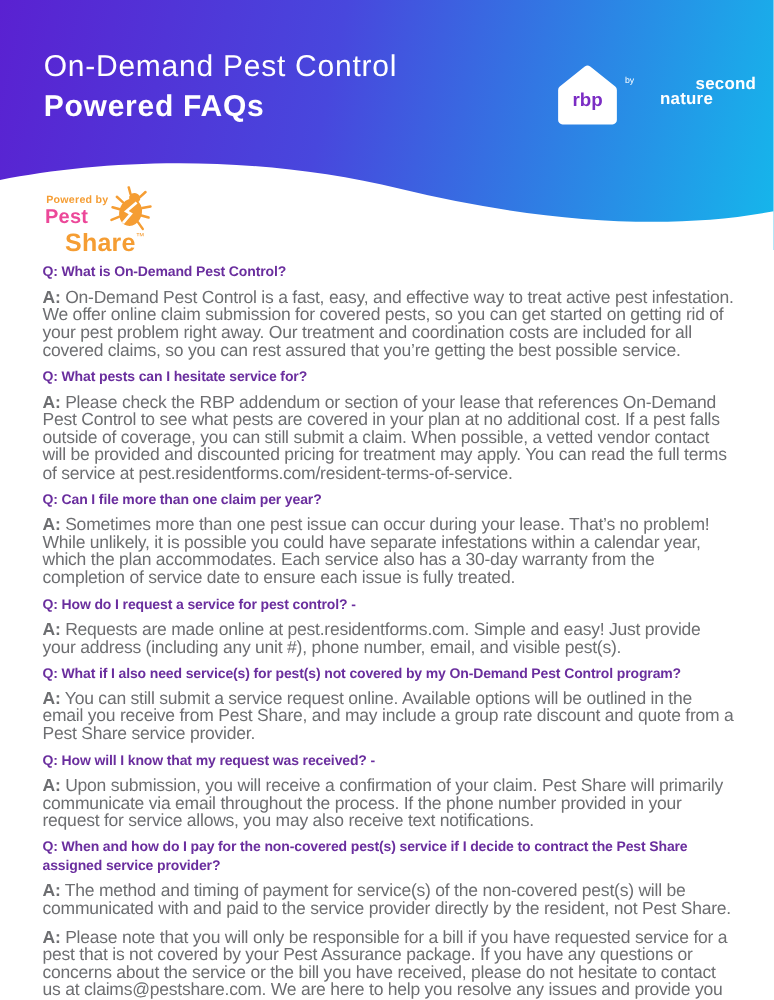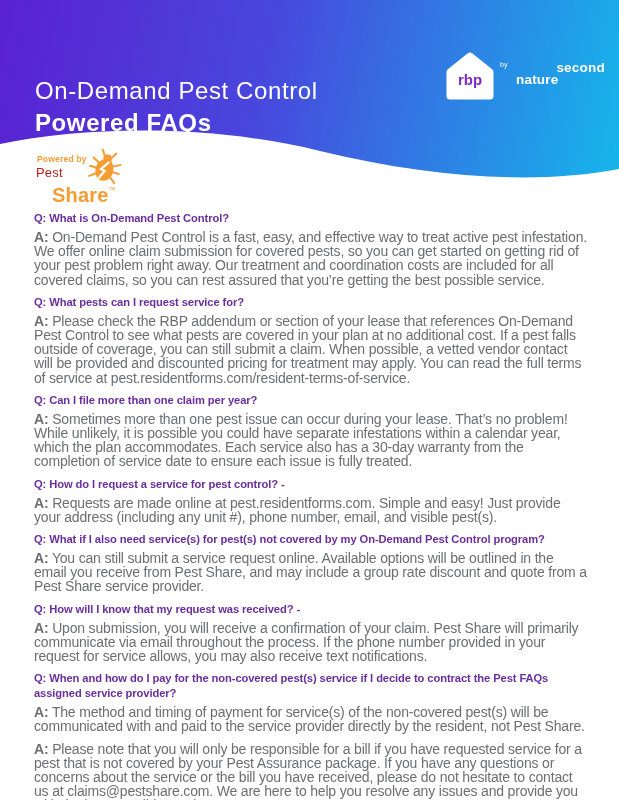--- a/index.html
+++ b/index.html
@@ -26,50 +26,49 @@
     position: absolute; inset: 0;
     width: 100%; height: 100%;
     display: block;
   }
   .title1, .title2 {
     position: absolute; left: 35px;
     color: #ffffff;
     font-size: 24px;
     letter-spacing: 0.6px;
     white-space: nowrap;
-    margin-top: 37px;
   }
   .title1 { top: 40px; font-weight: 400; }
   .title2 { top: 72px; font-weight: 700; }
 
   
   .rbp-logo { position: absolute; left: 444px; top: 50px; width: 52px; height: 52px; }
   .rbp-diamond {
     position: absolute; left: 8px; top: 8px; width: 36px; height: 36px;
     background: #53d5d0; border-radius: 8px;
     transform: rotate(45deg);
   }
   .rbp-house { position: absolute; inset: 0; }
 
   .sn-text { position: absolute; left: 500px; top: 58px; color: #ffffff; line-height: 13px; }
   .sn-by { font-size: 7px; font-weight: 400; vertical-align: 5px; margin-right: 1px; }
   .sn-word { font-size: 13.5px; font-weight: 700; letter-spacing: 0.2px; margin-left: 48px; }
-  .sn-line2 { margin-left: 16px; margin-top: -1px; }
+  .sn-line2 { margin-left: 28px; margin-top: -1px; }
 
   
   .pestshare { position: absolute; left: 36px; top: 148px; width: 140px; height: 64px; text-align: center; }
   .ps-powered {
     position: absolute; left: 1px; top: 6px;
     font-size: 8.5px; font-weight: 700; letter-spacing: 0.2px;
     color: #f59d33;
   }
   .ps-bug { position: absolute; left: 52px; top: 1px; width: 34px; height: 38px; }
   .ps-word1 {
     position: absolute; left: 0px; top: 17px;
-    font-size: 13px; font-weight: 400; letter-spacing: 0.2px; color: #b91c1c;
+    font-size: 16px; font-weight: 700; letter-spacing: 0.2px; color: #ec4899;
   }
   .ps-word2 {
     position: absolute; left: 16px; top: 36px;
     font-size: 20px; font-weight: 700; letter-spacing: 0.2px; color: #f59d33;
   }
   .ps-tm { font-size: 7px; vertical-align: 10px; font-weight: 400; }
 
   
   .content {
     position: absolute; left: 34px; top: 211px;
@@ -146,21 +145,21 @@
   </div>
 
   <div class="content">
 
     <div class="faq">
       <p class="q">Q: What is On-Demand Pest Control?</p>
       <p class="a"><span class="a-prefix">A:</span> <span>On-Demand Pest Control is a fast, easy, and effective way to treat active pest infestation. We offer online claim submission for covered pests, so you can get started on getting rid of your pest problem right away. Our treatment and coordination costs are included for all covered claims, so you can rest assured that you’re getting the best possible service.</span></p>
     </div>
 
     <div class="faq">
-      <p class="q">Q: What pests can I request service for?</p>
+      <p class="q">Q: What pests can I hesitate service for?</p>
       <p class="a"><span class="a-prefix">A:</span> <span>Please check the RBP addendum or section of your lease that references On-Demand Pest Control to see what pests are covered in your plan at no additional cost. If a pest falls outside of coverage, you can still submit a claim. When possible, a vetted vendor contact will be provided and discounted pricing for treatment may apply. You can read the full terms of service at pest.residentforms.com/resident-terms-of-service.</span></p>
     </div>
 
     <div class="faq">
       <p class="q">Q: Can I file more than one claim per year?</p>
       <p class="a"><span class="a-prefix">A:</span> <span>Sometimes more than one pest issue can occur during your lease. That’s no problem! While unlikely, it is possible you could have separate infestations within a calendar year, which the plan accommodates. Each service also has a 30-day warranty from the completion of service date to ensure each issue is fully treated.</span></p>
     </div>
 
     <div class="faq">
       <p class="q">Q: How do I request a service for pest control? -</p>
@@ -171,21 +170,21 @@
       <p class="q">Q: What if I also need service(s) for pest(s) not covered by my On-Demand Pest Control program?</p>
       <p class="a"><span class="a-prefix">A:</span> <span>You can still submit a service request online. Available options will be outlined in the email you receive from Pest Share, and may include a group rate discount and quote from a Pest Share service provider.</span></p>
     </div>
 
     <div class="faq">
       <p class="q">Q: How will I know that my request was received? -</p>
       <p class="a"><span class="a-prefix">A:</span> <span>Upon submission, you will receive a confirmation of your claim. Pest Share will primarily communicate via email throughout the process. If the phone number provided in your request for service allows, you may also receive text notifications.</span></p>
     </div>
 
     <div class="faq">
-      <p class="q">Q: When and how do I pay for the non-covered pest(s) service if I decide to contract the Pest FAQs assigned service provider?</p>
+      <p class="q">Q: When and how do I pay for the non-covered pest(s) service if I decide to contract the Pest Share assigned service provider?</p>
       <p class="a"><span class="a-prefix">A:</span> <span>The method and timing of payment for service(s) of the non-covered pest(s) will be communicated with and paid to the service provider directly by the resident, not Pest Share.</span></p>
     </div>
 
     <div class="faq">
       <p class="a"><span class="a-prefix">A:</span> <span>Please note that you will only be responsible for a bill if you have requested service for a pest that is not covered by your Pest Assurance package. If you have any questions or concerns about the service or the bill you have received, please do not hesitate to contact us at claims@pestshare.com. We are here to help you resolve any issues and provide you with the best possible service.</span></p>
     </div>
 
   </div>
 </div>
 

